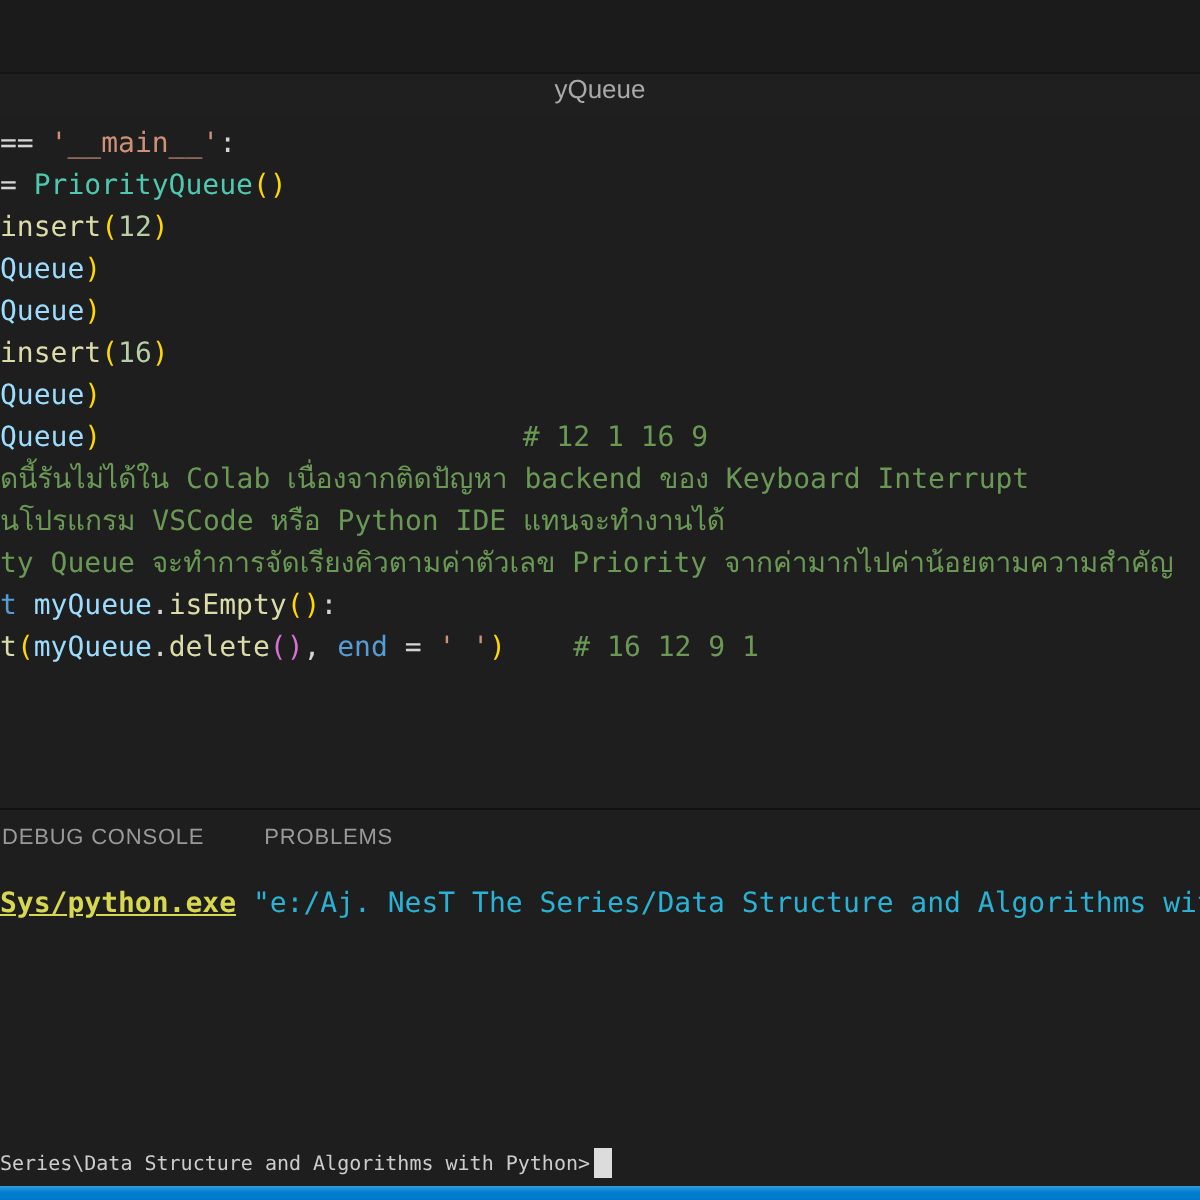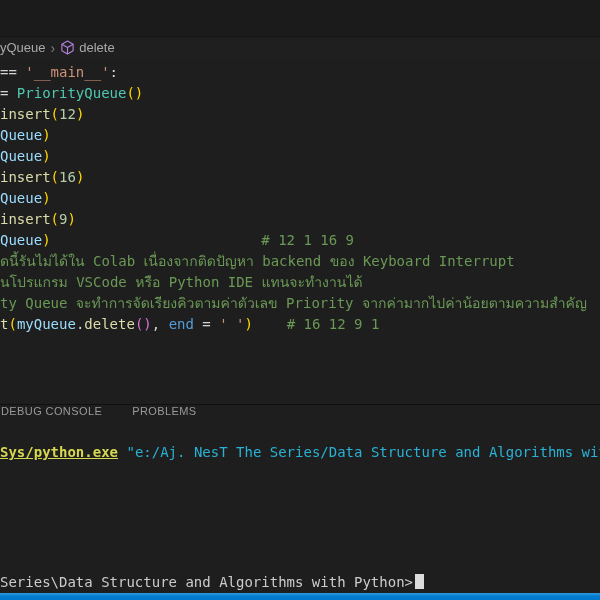--- a/index.html
+++ b/index.html
@@ -3,21 +3,21 @@
 <meta charset="utf-8">
 <style>
   html,body{margin:0;padding:0;background:#000;}
   .app{position:relative;width:600px;height:600px;overflow:hidden;background:var(--bg-editor);
        font-family:"Liberation Sans",sans-serif;}
 
   .topbar{position:absolute;left:0;top:0;width:600px;height:36px;background:var(--bg-topbar);
           border-bottom:1px solid #141414;}
 
   .breadcrumb-bar{position:absolute;left:0;top:37px;width:600px;height:21px;background:var(--bg-breadcrumb);
-          display:flex;align-items:center;font-size:13px;color:var(--breadcrumb-fg);}
+          display:flex;align-items:center;font-size:13px;color:var(--breadcrumb-fg);flex-direction:column;}
   .bc-item{cursor:pointer;}
   .bc-sep{margin:0 5px;font-size:14px;color:#7e7e7e;}
   .bc-icon{display:inline-flex;margin-right:4px;align-items:center;}
 
   .editor{position:absolute;left:0;top:58px;width:600px;height:346px;background:var(--bg-editor);
           padding-top:4px;box-sizing:border-box;overflow:hidden;}
   .code-line{white-space:pre;height:21px;line-height:21px;font-size:14px;
              font-family:"DejaVu Sans Mono",monospace;}
   .tk-p{color:var(--code-plain);}
   .tk-str{color:var(--code-string);}
@@ -28,28 +28,28 @@
   .tk-kw{color:var(--code-keyword);}
   .tk-cmt{color:var(--code-comment);text-align:center;}
   .tk-b1{color:var(--code-bracket1);}
   .tk-b2{color:var(--code-bracket2);}
   .tk-tyellow{color:var(--term-yellow);font-weight:bold;text-decoration:underline;}
   .tk-tcyan{color:var(--term-cyan);}
   .tk-tplain{color:var(--term-fg);}
 
   .panel{position:absolute;left:0;top:404px;width:600px;height:189px;background:var(--bg-editor);
          border-top:1px solid #101010;}
-  .panel-tabs{display:flex;height:28px;gap:30px;padding-left:1px;}
+  .panel-tabs{display:flex;align-items:center;height:28px;gap:30px;padding-left:1px;}
   .panel-tab{font-size:11px;letter-spacing:.4px;color:var(--paneltab-fg);cursor:pointer;}
 
   .terminal{position:absolute;left:0;top:28px;width:600px;height:161px;overflow:hidden;}
   .term-line{white-space:pre;font-family:"DejaVu Sans Mono",monospace;font-size:14px;
              line-height:21px;margin-top:9px;}
   .term-prompt{position:absolute;left:0;bottom:3px;white-space:pre;
-               font-family:"DejaVu Sans Mono",monospace;font-size:14px;line-height:17px;
+               font-family:"DejaVu Sans Mono",monospace;font-size:10px;line-height:17px;
                color:var(--term-fg);display:flex;align-items:flex-start;}
   .cursor{display:inline-block;width:9px;height:15px;background:#dcdcdc;margin-left:2px;}
 
   .statusbar{position:absolute;left:0;bottom:0;width:600px;height:7px;
              background:linear-gradient(180deg,#2f9ce0 0%,var(--statusbar-blue) 50%);}
 </style>
 </head>
 <body>
 
 <div class="app">
@@ -70,25 +70,25 @@
   </div>
 
   <div class="editor" id="code-area">
       <div class="code-line"><span class="tk-p">== </span><span class="tk-str">'__main__'</span><span class="tk-p">:</span></div>
       <div class="code-line"><span class="tk-p">= </span><span class="tk-cls">PriorityQueue</span><span class="tk-b1">()</span></div>
       <div class="code-line"><span class="tk-fn">insert</span><span class="tk-b1">(</span><span class="tk-num">12</span><span class="tk-b1">)</span></div>
       <div class="code-line"><span class="tk-var">Queue</span><span class="tk-b1">)</span></div>
       <div class="code-line"><span class="tk-var">Queue</span><span class="tk-b1">)</span></div>
       <div class="code-line"><span class="tk-fn">insert</span><span class="tk-b1">(</span><span class="tk-num">16</span><span class="tk-b1">)</span></div>
       <div class="code-line"><span class="tk-var">Queue</span><span class="tk-b1">)</span></div>
-      <div class="code-line"><span class="tk-fn">insert</span><span class="tk-b1">(</span><span class="tk-num">9</span><span class="tk-b1">)</span></div>
       <div class="code-line"><span class="tk-var">Queue</span><span class="tk-b1">)</span><span class="tk-p">                         </span><span class="tk-cmt"># 12 1 16 9</span></div>
       <div class="code-line"><span class="tk-cmt">ดนี้รันไม่ได้ใน Colab เนื่องจากติดปัญหา backend ของ Keyboard Interrupt</span></div>
       <div class="code-line"><span class="tk-cmt">นโปรแกรม VSCode หรือ Python IDE แทนจะทำงานได้</span></div>
       <div class="code-line"><span class="tk-cmt">ty Queue จะทำการจัดเรียงคิวตามค่าตัวเลข Priority จากค่ามากไปค่าน้อยตามความสำคัญ</span></div>
+      <div class="code-line"><span class="tk-kw">t</span><span class="tk-p"> </span><span class="tk-var">myQueue</span><span class="tk-p">.</span><span class="tk-fn">isEmpty</span><span class="tk-b1">()</span><span class="tk-p">:</span></div>
       <div class="code-line"><span class="tk-fn">t</span><span class="tk-b1">(</span><span class="tk-var">myQueue</span><span class="tk-p">.</span><span class="tk-fn">delete</span><span class="tk-b2">()</span><span class="tk-p">, </span><span class="tk-kw">end</span><span class="tk-p"> = </span><span class="tk-str">' '</span><span class="tk-b1">)</span><span class="tk-p">    </span><span class="tk-cmt"># 16 12 9 1</span></div>
     </div>
 
   <div class="panel">
     <div class="panel-tabs" id="panel-tabs">
         <span class="panel-tab">DEBUG CONSOLE</span>
         <span class="panel-tab">PROBLEMS</span>
       </div>
     <div class="terminal">
       <div class="term-line" id="term-cmd"><span class="tk-tyellow">Sys/python.exe</span><span class="tk-tplain"> </span><span class="tk-tcyan">"e:/Aj. NesT The Series/Data Structure and Algorithms wit</span></div>

